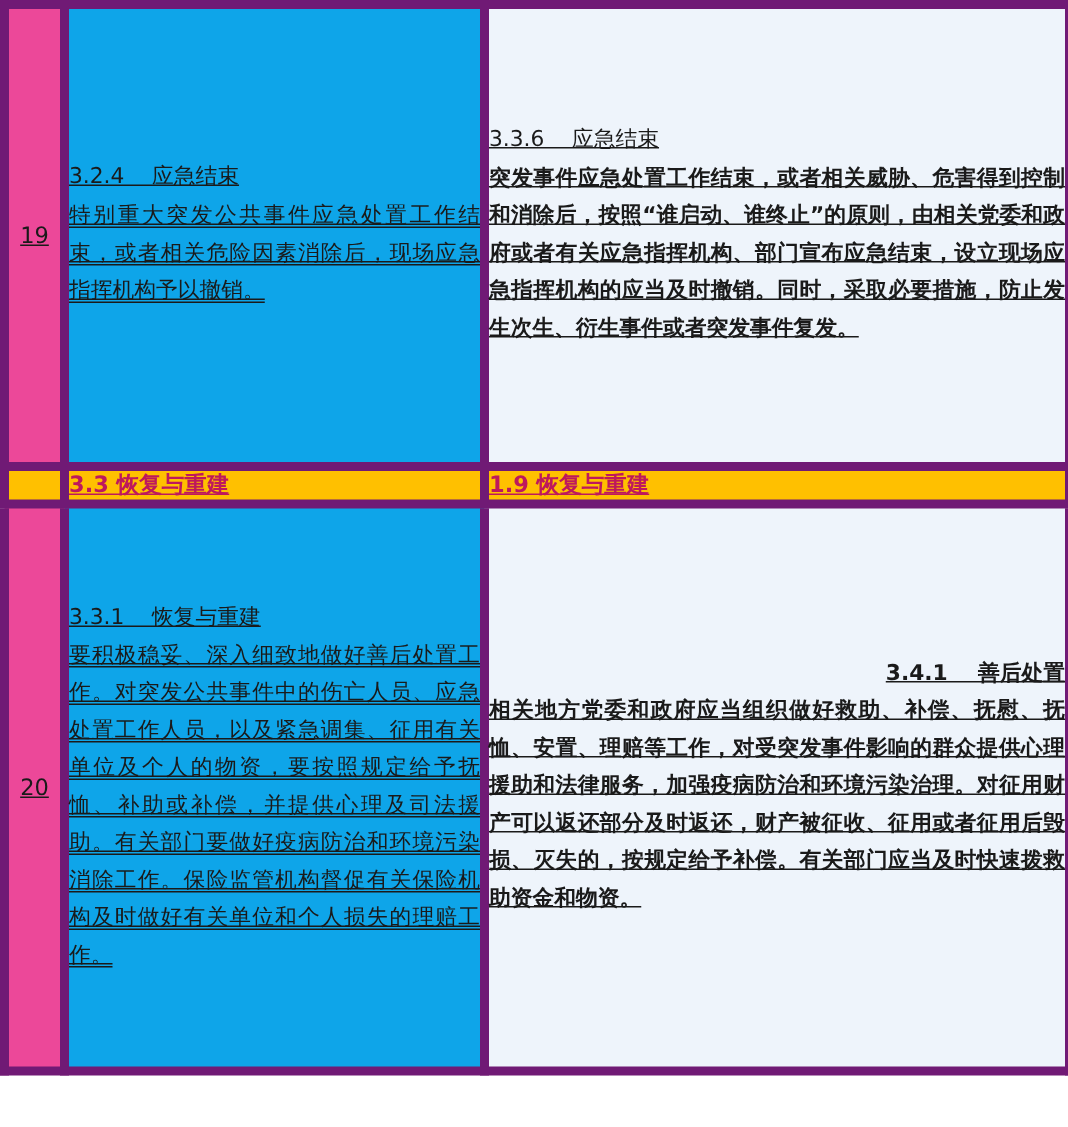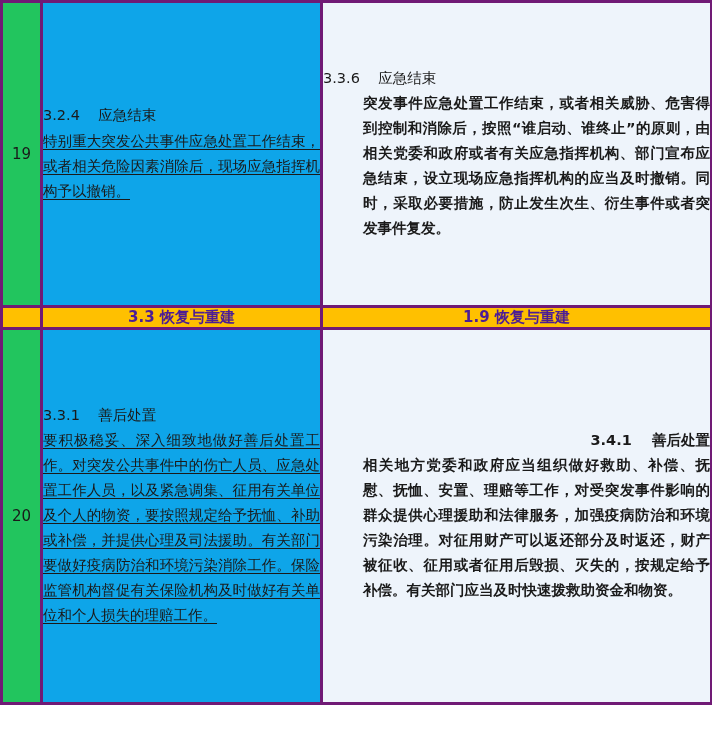--- a/index.html
+++ b/index.html
@@ -13,33 +13,34 @@
     font-family: "DejaVu Sans", "Liberation Sans", sans-serif;
     color: #1a1a1a;
     overflow: hidden;
   }
   table.doc-table {
     border-collapse: collapse;
     width: 712px;
     table-layout: fixed;
   }
   table.doc-table td {
-    border: 3px solid #701a75;
+    border: 6px solid #701a75;
     vertical-align: middle;
     padding: 0;
+    text-decoration: underline;
   }
   .col-num { width: 40px; }
   .col-left { width: 280px; }
   .col-right { width: 390px; }
 
   .cell-num {
     text-align: center;
     font-size: 15px;
     color: #1a1a1a;
-    background: #22c55e;
+    background: #ec4899;
   }
   .cell-body {
     background: #0ea5e9;
     padding: 10px 12px 12px 12px;
     vertical-align: top;
   }
   .cell-body.right {
     background: #eef4fb;
   }
   .heading-line {
@@ -53,34 +54,32 @@
     text-align: right;
   }
   .para {
     font-size: 14.5px;
     line-height: 1.72;
     text-align: justify;
     text-justify: inter-ideograph;
   }
   .para.bold {
     font-weight: bold;
-    margin-left: 40px;
   }
   .para.underline {
     text-decoration: underline;
     text-decoration-color: #1a1a1a;
     text-underline-offset: 3px;
   }
   .section-row td {
     background: #ffc000;
-    text-align: center;
     font-weight: bold;
     font-size: 15px;
     padding: 9px 0;
-    color: #4c1d95;
+    color: #be185d;
   }
   .section-row td.empty-left {
     background: #ffc000;
   }
   .row-19 .cell-body { height: 302px; }
   .row-20 .cell-body { height: 372px; }
 </style>
 </head>
 <body>
 
@@ -103,21 +102,21 @@
       </td>
     </tr>
     <tr class="section-row">
       <td class="empty-left"></td>
       <td>3.3  恢复与重建</td>
       <td>1.9  恢复与重建</td>
     </tr>
     <tr class="row-20">
       <td class="cell-num">20</td>
       <td class="cell-body left">
-        <div class="heading-line">3.3.1    善后处置</div>
+        <div class="heading-line">3.3.1    恢复与重建</div>
         <div class="para underline">要积极稳妥、深入细致地做好善后处置工作。对突发公共事件中的伤亡人员、应急处置工作人员，以及紧急调集、征用有关单位及个人的物资，要按照规定给予抚恤、补助或补偿，并提供心理及司法援助。有关部门要做好疫病防治和环境污染消除工作。保险监管机构督促有关保险机构及时做好有关单位和个人损失的理赔工作。</div>
       </td>
       <td class="cell-body right">
         <div class="heading-line bold">3.4.1    善后处置</div>
         <div class="para bold">相关地方党委和政府应当组织做好救助、补偿、抚慰、抚恤、安置、理赔等工作，对受突发事件影响的群众提供心理援助和法律服务，加强疫病防治和环境污染治理。对征用财产可以返还部分及时返还，财产被征收、征用或者征用后毁损、灭失的，按规定给予补偿。有关部门应当及时快速拨救助资金和物资。</div>
       </td>
     </tr>
   </tbody>
 </table>
 

